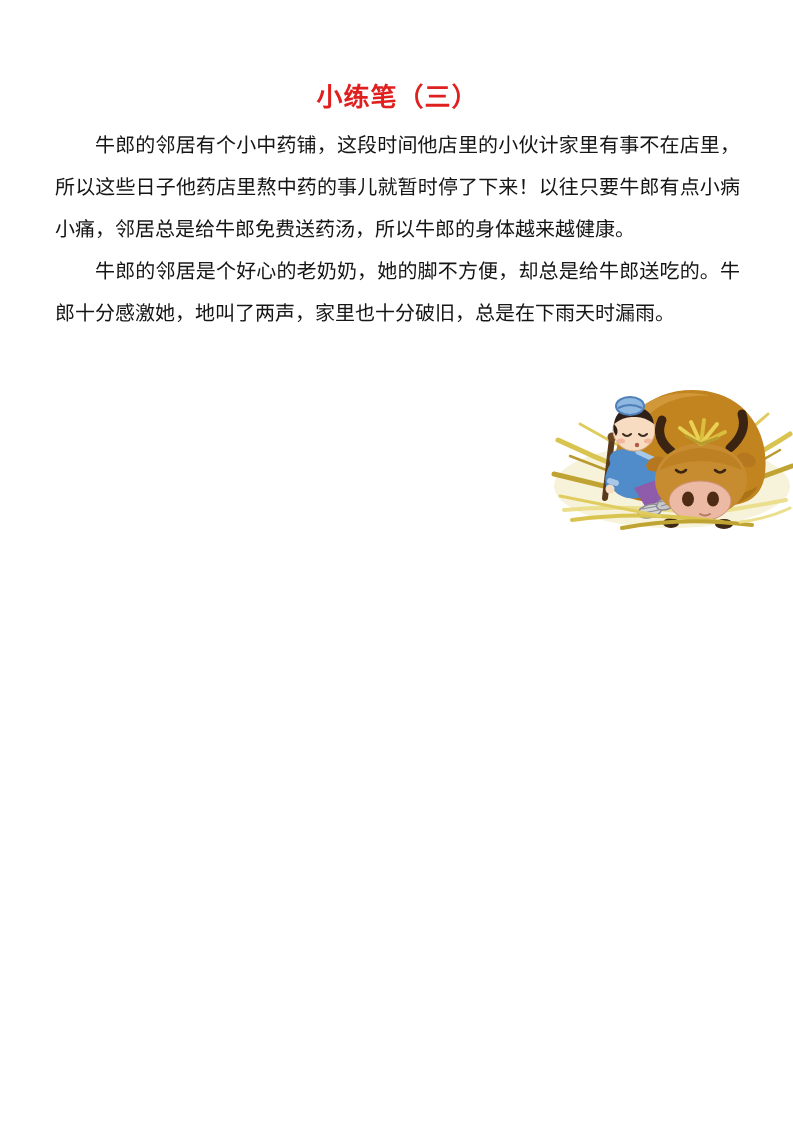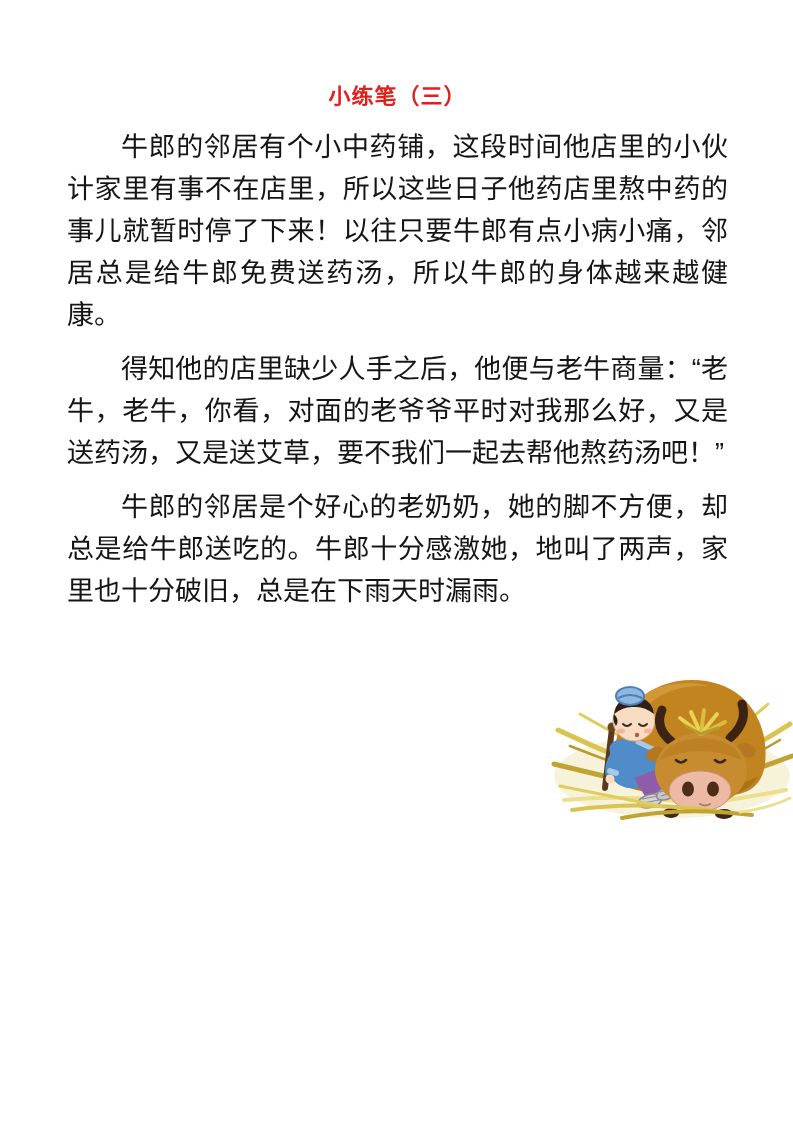--- a/index.html
+++ b/index.html
@@ -16,31 +16,31 @@
     overflow: hidden;
     font-family: "Liberation Sans", "DejaVu Sans", sans-serif;
   }
   .content {
     padding: 80px 53px 0 55px;
     color: var(--text, #151515);
   }
   section { margin: 0; padding: 0; }
   .section-title {
     margin: 18px 0 10px 0;
-    font-size: 22px;
+    font-size: 26px;
     line-height: 34px;
     font-weight: bold;
     text-align: center;
     color: var(--heading, #e01f1f);
     letter-spacing: 1px;
   }
   section:first-child .section-title { margin-top: 0; }
   .para {
-    margin: 12px;
-    font-size: 27px;
+    margin: 0;
+    font-size: 20px;
     line-height: 42px;
     text-indent: 2em;
     text-align: justify;
     word-break: break-all;
     color: var(--text, #151515);
   }
   
   .illustration {
     float: right;
     width: 190px;
@@ -59,21 +59,20 @@
 </style>
 </head>
 <body>
 
 <div class="page">
   <div class="content">
 
     <section>
       <h2 class="section-title">小练笔（三）</h2>
       <p class="para">牛郎的邻居有个小中药铺，这段时间他店里的小伙计家里有事不在店里，所以这些日子他药店里熬中药的事儿就暂时停了下来！以往只要牛郎有点小病小痛，邻居总是给牛郎免费送药汤，所以牛郎的身体越来越健康。</p>
-      <p class="para">得知他的店里缺少人手之后，他便与老牛商量：“老牛，老牛，你看，对面的老爷爷平时对我那么好，又是送药汤，又是送艾草，要不我们一起去帮他熬药汤吧！”</p>
     </section>
 
     <section>
       <p class="para">牛郎的邻居是个好心的老奶奶，她的脚不方便，却总是给牛郎送吃的。牛郎十分感激她，地叫了两声，家里也十分破旧，总是在下雨天时漏雨。</p>
 
       <div class="illustration" role="img">
         <svg viewBox="0 0 245 152" xmlns="http://www.w3.org/2000/svg">
 
           <ellipse cx="122" cy="108" rx="118" ry="42" fill="#f7f2da"></ellipse>
 

